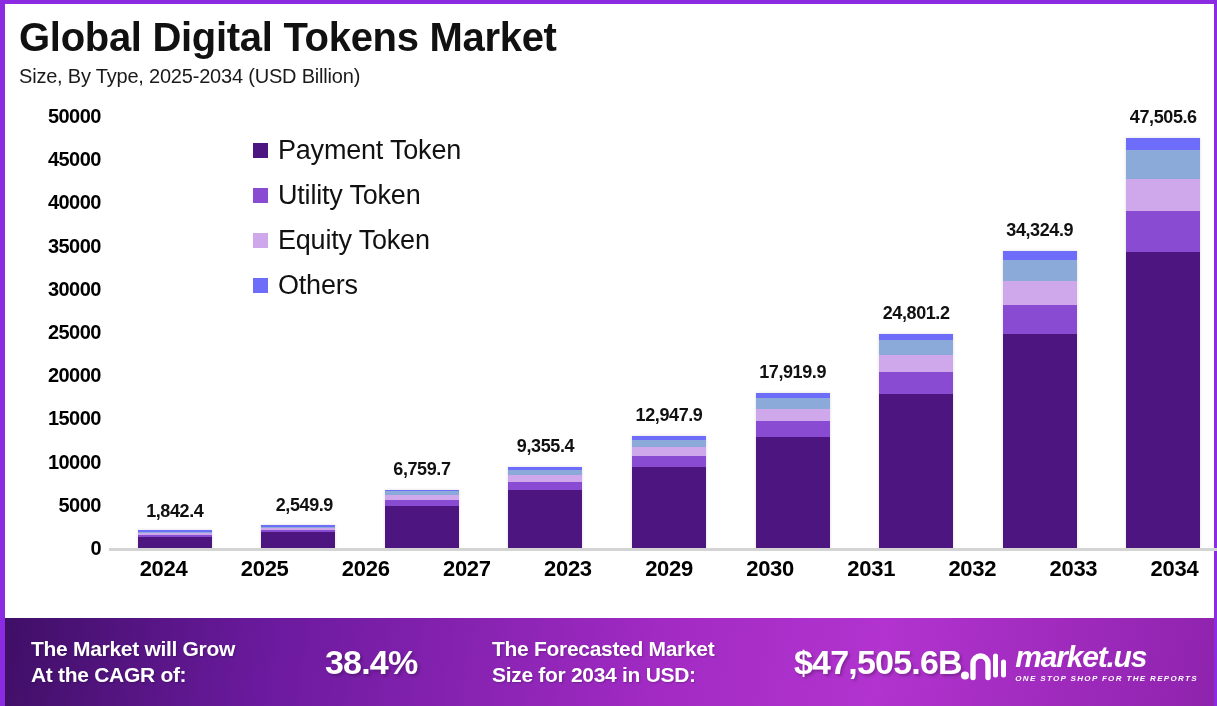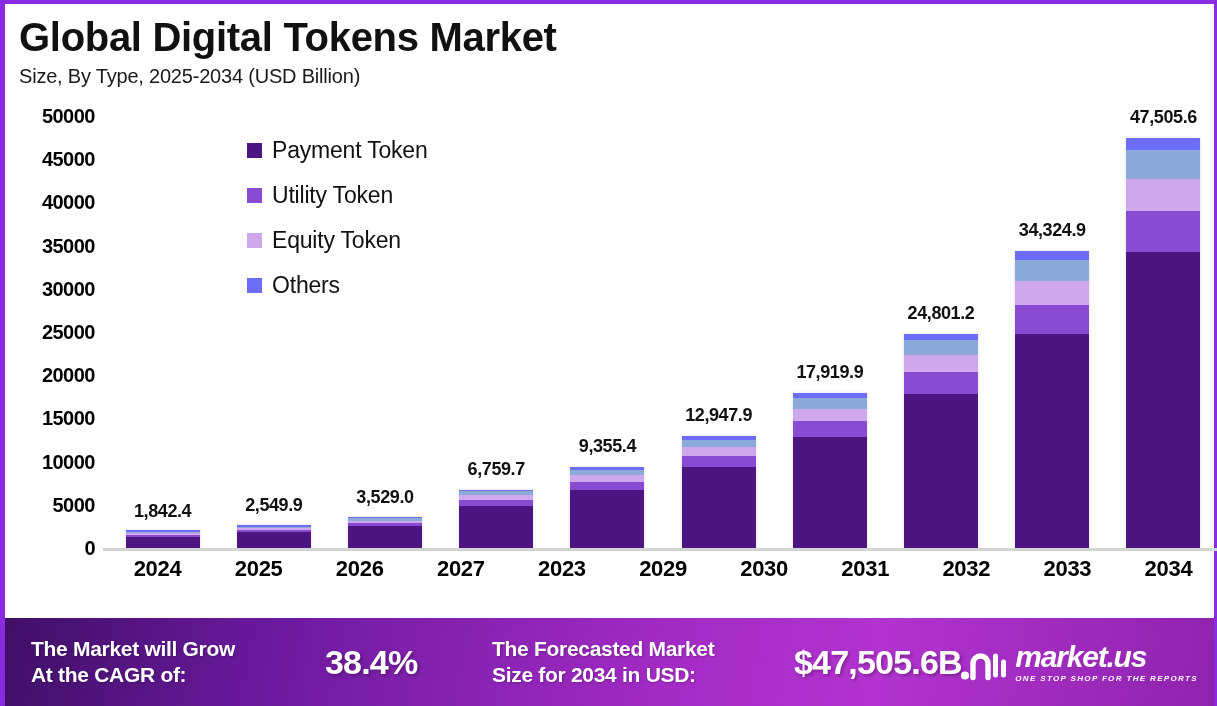--- a/index.html
+++ b/index.html
@@ -25,21 +25,21 @@
     letter-spacing: -0.3px; line-height: 1.15;
   }
   #chart-subtitle {
     font-size: 20px; font-weight: 400; color: #1a1a1a;
     margin-top: 5px; letter-spacing: -0.2px;
   }
 
   
   #plot {
     position: absolute;
-    left: 10px; top: 112px;
+    left: 16px; top: 112px;
     width: 1007px; height: 492px;
   }
   #yaxis {
     position: absolute; left: 0; top: 0;
     width: 86px; height: 432px;
   }
   .ytick {
     position: absolute; right: 6px;
     font-size: 20px; font-weight: 700; color: #000000;
     transform: translateY(-50%);
@@ -58,21 +58,21 @@
     z-index: 5;
   }
   .legend-row {
     display: flex; align-items: center;
     height: 45px;
   }
   .legend-swatch {
     width: 15px; height: 15px; flex: none; margin-right: 10px;
   }
   .legend-label {
-    font-size: 23px; color: #111111; white-space: nowrap;
+    font-size: 27px; color: #111111; white-space: nowrap;
     letter-spacing: -0.2px;
   }
 
   
   #bars {
     position: absolute;
     left: 92px; top: 0; width: 1112px; height: 432px;
     display: flex; align-items: flex-end;
   }
   .bar-group {
@@ -197,37 +197,27 @@
           <div class="bar-total-label" style="bottom: 25.9183px;">1,842.4</div>
           <div class="bar-stack">
             <div class="seg" style="background: rgb(109, 109, 250); height: 1.5px;"></div>
             <div class="seg" style="background: rgb(140, 170, 217); height: 1.5px;"></div>
             <div class="seg" style="background: rgb(207, 168, 236); height: 1.5px;"></div>
             <div class="seg" style="background: rgb(138, 75, 211); height: 1.59149px;"></div>
             <div class="seg" style="background: rgb(76, 21, 127); height: 11.461px;"></div>
           </div>
         </div>
         <div class="bar-group">
-          <div class="bar-total-label" style="bottom: 32.0311px;">2,549.9</div>
+          <div class="bar-total-label" style="bottom: 32.0311px; margin-left: 6px;">2,549.9</div>
           <div class="bar-stack">
             <div class="seg" style="background: rgb(109, 109, 250); height: 1.5px;"></div>
             <div class="seg" style="background: rgb(140, 170, 217); height: 1.54224px;"></div>
             <div class="seg" style="background: rgb(207, 168, 236); height: 1.76256px;"></div>
             <div class="seg" style="background: rgb(138, 75, 211); height: 2.2032px;"></div>
             <div class="seg" style="background: rgb(76, 21, 127); height: 15.863px;"></div>
-          </div>
-        </div>
-        <div class="bar-group">
-          <div class="bar-total-label" style="bottom: 40.4906px;">3,529.0</div>
-          <div class="bar-stack">
-            <div class="seg" style="background: rgb(109, 109, 250); height: 1.5px;"></div>
-            <div class="seg" style="background: rgb(140, 170, 217); height: 2.13408px;"></div>
-            <div class="seg" style="background: rgb(207, 168, 236); height: 2.43907px;"></div>
-            <div class="seg" style="background: rgb(138, 75, 211); height: 3.04906px;"></div>
-            <div class="seg" style="background: rgb(76, 21, 127); height: 21.9534px;"></div>
           </div>
         </div>
         <div class="bar-group">
           <div class="bar-total-label" style="bottom: 68.4038px;">6,759.7</div>
           <div class="bar-stack">
             <div class="seg" style="background: rgb(109, 109, 250); height: 1.75219px;"></div>
             <div class="seg" style="background: rgb(140, 170, 217); height: 4.08845px;"></div>
             <div class="seg" style="background: rgb(207, 168, 236); height: 4.67251px;"></div>
             <div class="seg" style="background: rgb(138, 75, 211); height: 5.84064px;"></div>
             <div class="seg" style="background: rgb(76, 21, 127); height: 42.0509px;"></div>

